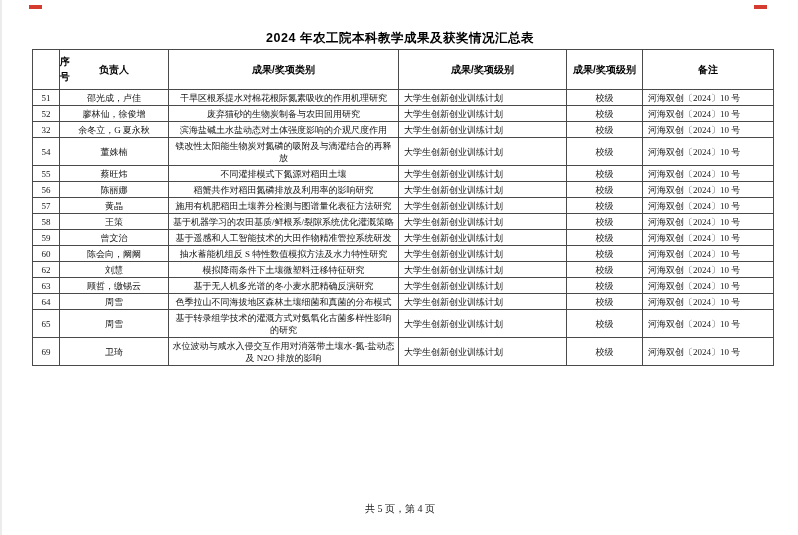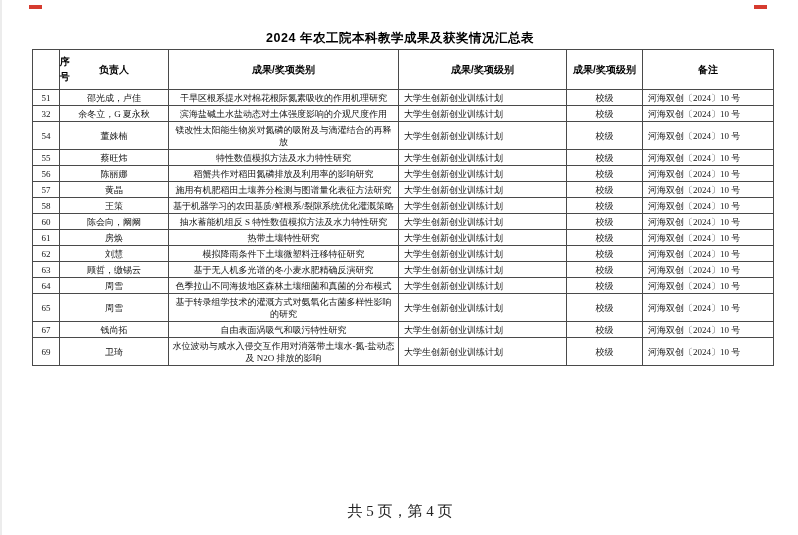--- a/index.html
+++ b/index.html
@@ -70,21 +70,21 @@
   .col-category { width: 168px; }
   .col-level    { width: 76px; }
   .col-note     { width: 131px; }
   td.cell-no, td.cell-person, td.cell-name, td.cell-level { text-align: center; }
   td.cell-category, td.cell-note { text-align: left; padding-left: 5px; margin-top: 40px; }
   .page-footer {
     position: absolute;
     top: 502px; left: 0;
     width: 100%;
     text-align: center;
-    font-size: 15px;
+    font-size: 10px;
     color: #222;
   }
 </style>
 </head>
 <body>
 
 <div class="corner-mark left"></div>
 <div class="corner-mark right"></div>
 
 <div class="doc-title">2024 年农工院本科教学成果及获奖情况汇总表</div>
@@ -111,39 +111,47 @@
   <tbody>
       <tr>
     <td class="cell-no">51</td>
     <td class="cell-person">邵光成，卢佳</td>
     <td class="cell-name">干旱区根系提水对棉花根际氮素吸收的作用机理研究</td>
     <td class="cell-category">大学生创新创业训练计划</td>
     <td class="cell-level">校级</td>
     <td class="cell-note">河海双创〔2024〕10 号</td>
   </tr>
       <tr>
+    <td class="cell-no">52</td>
+    <td class="cell-person">廖林仙，徐俊增</td>
+    <td class="cell-name">废弃猫砂的生物炭制备与农田回用研究</td>
+    <td class="cell-category">大学生创新创业训练计划</td>
+    <td class="cell-level">校级</td>
+    <td class="cell-note">河海双创〔2024〕10 号</td>
+  </tr>
+      <tr>
     <td class="cell-no">32</td>
     <td class="cell-person">余冬立，G 夏永秋</td>
     <td class="cell-name">滨海盐碱土水盐动态对土体强度影响的介观尺度作用</td>
     <td class="cell-category">大学生创新创业训练计划</td>
     <td class="cell-level">校级</td>
     <td class="cell-note">河海双创〔2024〕10 号</td>
   </tr>
       <tr>
     <td class="cell-no">54</td>
     <td class="cell-person">董姝楠</td>
     <td class="cell-name">镁改性太阳能生物炭对氮磷的吸附及与滴灌结合的再释放</td>
     <td class="cell-category">大学生创新创业训练计划</td>
     <td class="cell-level">校级</td>
     <td class="cell-note">河海双创〔2024〕10 号</td>
   </tr>
       <tr>
     <td class="cell-no">55</td>
     <td class="cell-person">蔡旺炜</td>
-    <td class="cell-name">特性数值模拟方法及水力特性研究</td>
+    <td class="cell-name">不同灌排模式下氮源对稻田土壤</td>
     <td class="cell-category">大学生创新创业训练计划</td>
     <td class="cell-level">校级</td>
     <td class="cell-note">河海双创〔2024〕10 号</td>
   </tr>
       <tr>
     <td class="cell-no">56</td>
     <td class="cell-person">陈丽娜</td>
     <td class="cell-name">稻蟹共作对稻田氮磷排放及利用率的影响研究</td>
     <td class="cell-category">大学生创新创业训练计划</td>
     <td class="cell-level">校级</td>
@@ -159,36 +167,36 @@
   </tr>
       <tr>
     <td class="cell-no">58</td>
     <td class="cell-person">王策</td>
     <td class="cell-name">基于机器学习的农田基质/鲜根系/裂隙系统优化灌溉策略</td>
     <td class="cell-category">大学生创新创业训练计划</td>
     <td class="cell-level">校级</td>
     <td class="cell-note">河海双创〔2024〕10 号</td>
   </tr>
       <tr>
+    <td class="cell-no">59</td>
+    <td class="cell-person">曾文治</td>
+    <td class="cell-name">基于遥感和人工智能技术的大田作物精准管控系统研发</td>
+    <td class="cell-category">大学生创新创业训练计划</td>
+    <td class="cell-level">校级</td>
+    <td class="cell-note">河海双创〔2024〕10 号</td>
+  </tr>
+      <tr>
     <td class="cell-no">60</td>
     <td class="cell-person">陈会向，阚阚</td>
     <td class="cell-name">抽水蓄能机组反 S 特性数值模拟方法及水力特性研究</td>
     <td class="cell-category">大学生创新创业训练计划</td>
     <td class="cell-level">校级</td>
     <td class="cell-note">河海双创〔2024〕10 号</td>
   </tr>
       <tr>
-    <td class="cell-no">61</td>
-    <td class="cell-person">房焕</td>
-    <td class="cell-name">热带土壤特性研究</td>
-    <td class="cell-category">大学生创新创业训练计划</td>
-    <td class="cell-level">校级</td>
-    <td class="cell-note">河海双创〔2024〕10 号</td>
-  </tr>
-      <tr>
     <td class="cell-no">62</td>
     <td class="cell-person">刘慧</td>
     <td class="cell-name">模拟降雨条件下土壤微塑料迁移特征研究</td>
     <td class="cell-category">大学生创新创业训练计划</td>
     <td class="cell-level">校级</td>
     <td class="cell-note">河海双创〔2024〕10 号</td>
   </tr>
       <tr>
     <td class="cell-no">63</td>
     <td class="cell-person">顾哲，缴锡云</td>
@@ -207,28 +215,20 @@
   </tr>
       <tr>
     <td class="cell-no">65</td>
     <td class="cell-person">周雪</td>
     <td class="cell-name">基于转录组学技术的灌溉方式对氨氧化古菌多样性影响的研究</td>
     <td class="cell-category">大学生创新创业训练计划</td>
     <td class="cell-level">校级</td>
     <td class="cell-note">河海双创〔2024〕10 号</td>
   </tr>
       <tr>
-    <td class="cell-no">67</td>
-    <td class="cell-person">钱尚拓</td>
-    <td class="cell-name">自由表面涡吸气和吸污特性研究</td>
-    <td class="cell-category">大学生创新创业训练计划</td>
-    <td class="cell-level">校级</td>
-    <td class="cell-note">河海双创〔2024〕10 号</td>
-  </tr>
-      <tr>
     <td class="cell-no">69</td>
     <td class="cell-person">卫琦</td>
     <td class="cell-name">水位波动与咸水入侵交互作用对消落带土壤水-氮-盐动态及 N2O 排放的影响</td>
     <td class="cell-category">大学生创新创业训练计划</td>
     <td class="cell-level">校级</td>
     <td class="cell-note">河海双创〔2024〕10 号</td>
   </tr>
     </tbody>
 </table>
 

